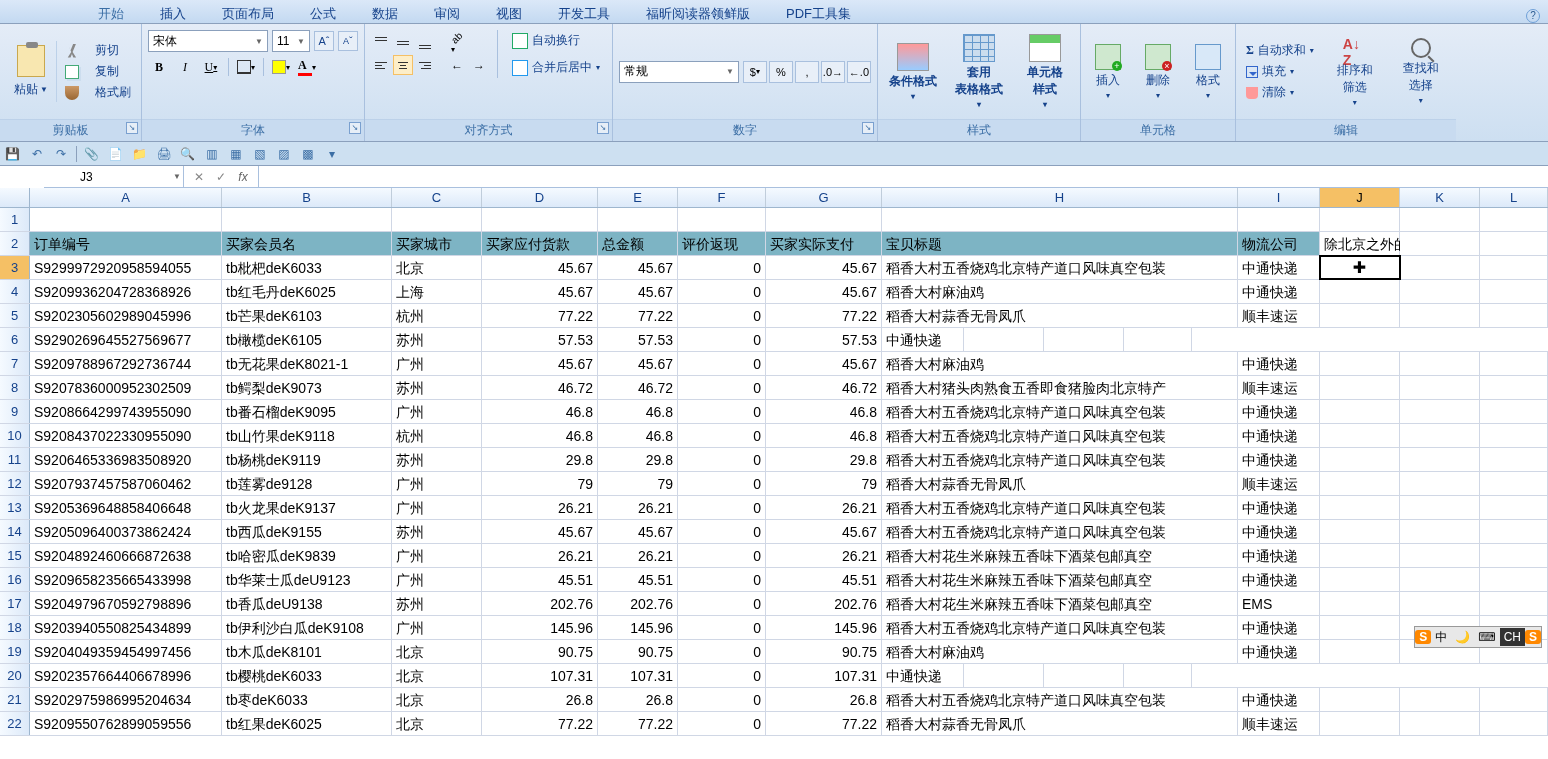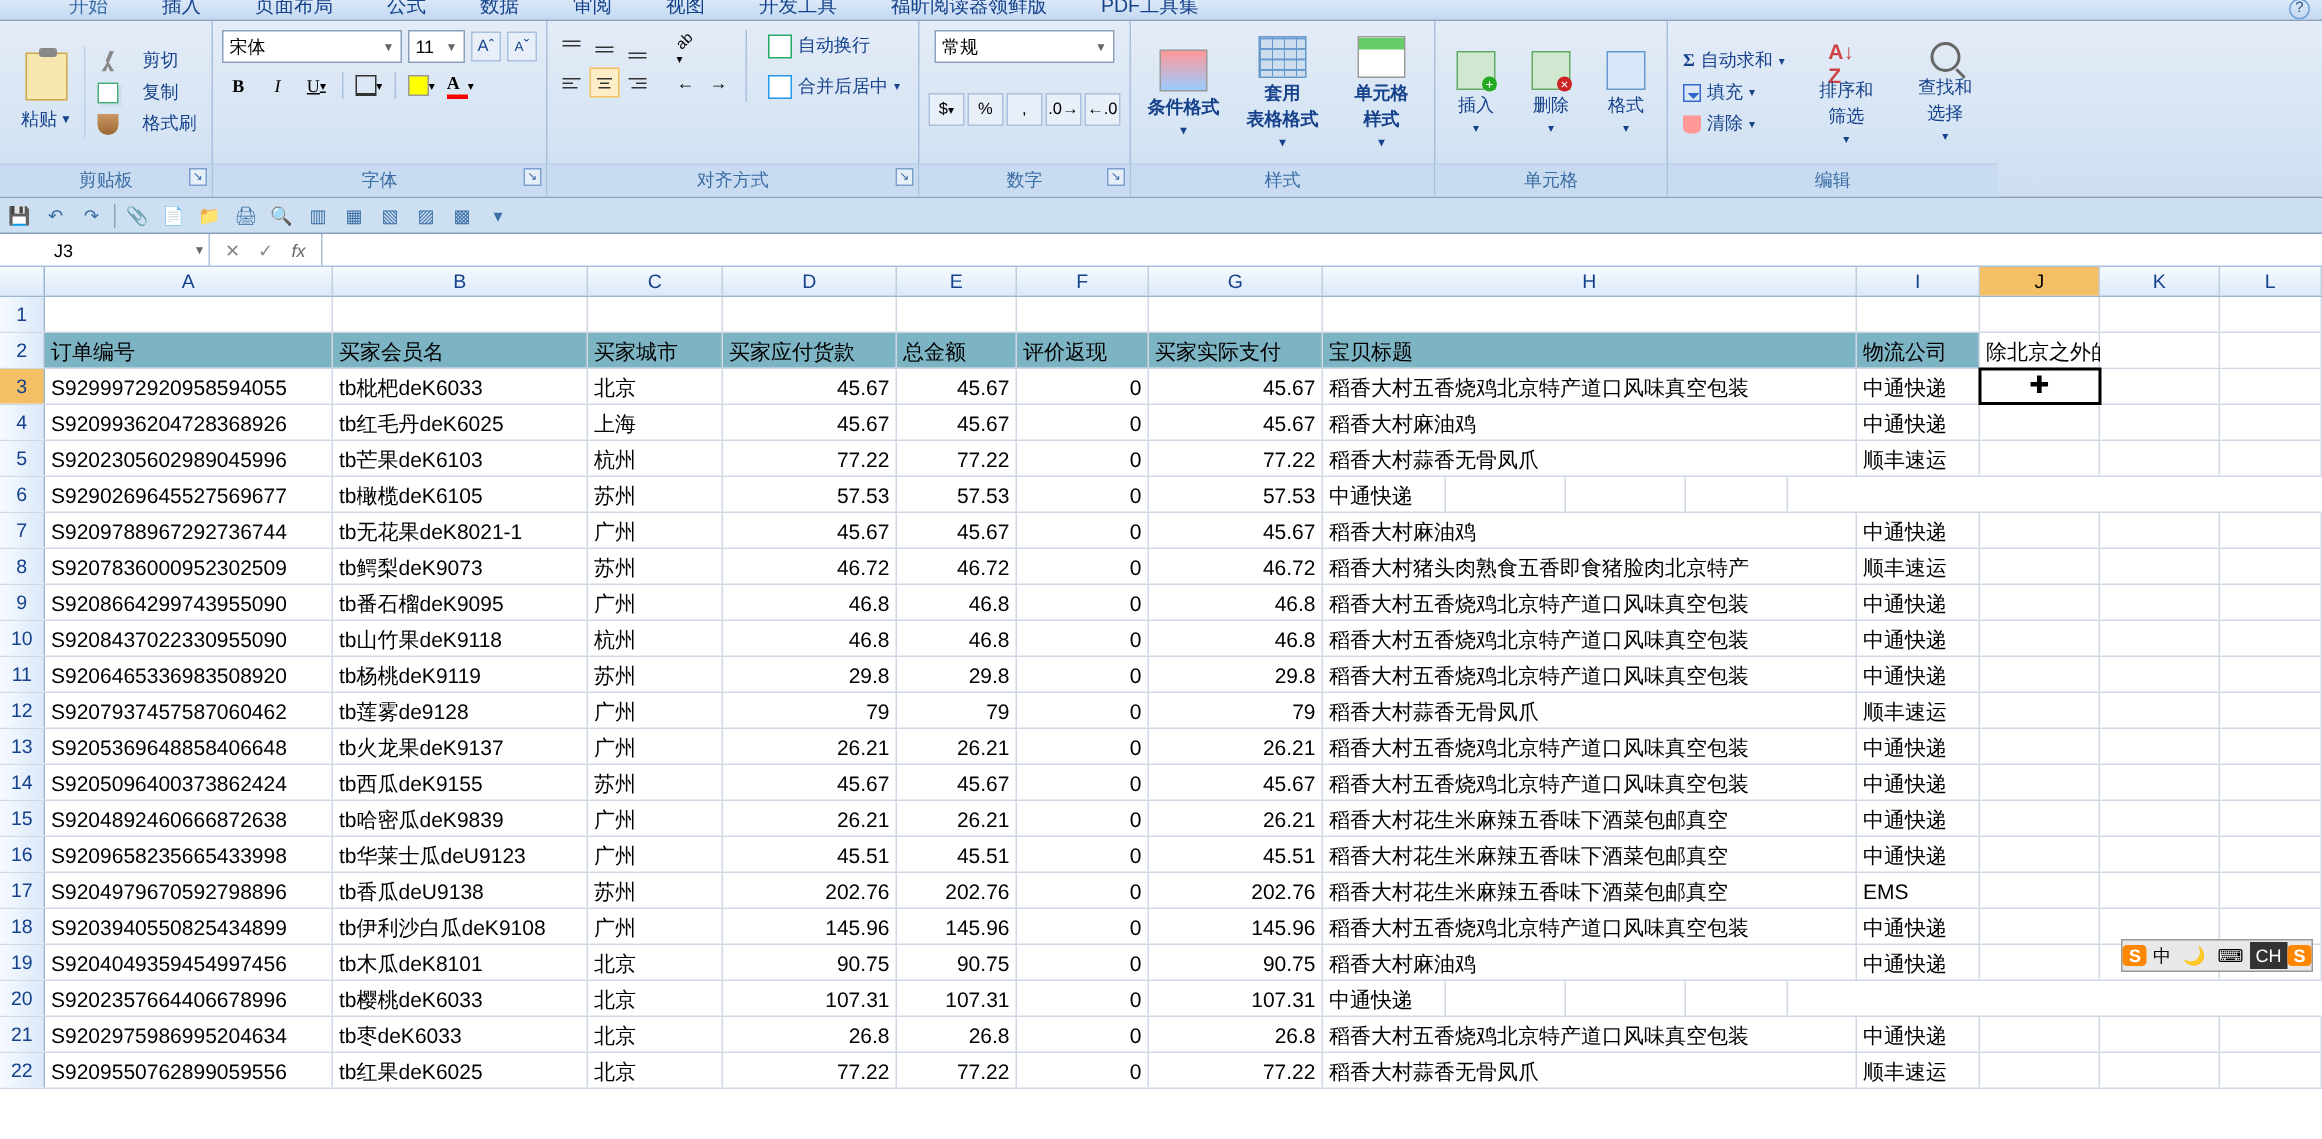--- a/index.html
+++ b/index.html
@@ -1,19 +1,19 @@
 <!DOCTYPE html>
 <html><head>
 <meta charset="utf-8">
 <style>
 * { box-sizing: border-box; margin: 0; padding: 0; }
 body { font-family: "Microsoft YaHei", SimSun, Arial, sans-serif; font-size: 12px; background: #fff; overflow: hidden; }
 
 
-.tabs { background: linear-gradient(#dbe8f8, #c3d9f1); height: 14px; display: flex; align-items: flex-end; padding-left: 40px; border-bottom: 1px solid #8ba0bc; gap: 24px; color: #15428b; font-size: 13px; overflow: hidden; }
+.tabs { background: linear-gradient(#dbe8f8, #c3d9f1); height: 24px; display: flex; align-items: flex-end; padding-left: 92px; border-bottom: 1px solid #8ba0bc; gap: 24px; color: #15428b; font-size: 13px; overflow: hidden; }
 .tabs .tab { padding: 0 6px; cursor: pointer; }
 .tabs .tab.active { color: #3b6ea5; }
 .tabs .help-icon { margin-left: auto; margin-right: 8px; color: #2a5b92; border: 1px solid #6fa0d8; border-radius: 50%; width: 14px; height: 14px; text-align: center; font-size: 10px; line-height: 12px; }
 
 
 .ribbon { background: linear-gradient(#e4ecf7, #cddff1); height: 118px; display: flex; border-bottom: 1px solid #8ba0bc; }
 .group { border-right: 1px solid #a9c0de; display: flex; flex-direction: column; }
 .group-body { flex: 1; display: flex; align-items: center; padding: 2px 6px; }
 .group-label { text-align: center; font-size: 12px; color: #3b6ea5; padding: 2px 0; background: #c8dbf0; border-top: 1px solid #bcd1e9; position: relative; }
 .group-label .launcher { position: absolute; right: 3px; top: 2px; width: 12px; height: 12px; border: 1px solid #7aa0cf; font-size: 8px; line-height: 10px; color: #3b6ea5; background: #e6eef7; }
@@ -55,21 +55,21 @@
 .align-line { height: 1px; background: #333; }
 .align-btn.left .l1{width:100%}.align-btn.left .l2{width:60%}.align-btn.left .l3{width:80%}
 .align-btn.center .l1{width:80%;margin:0 auto}.align-btn.center .l2{width:50%;margin:0 auto}.align-btn.center .l3{width:70%;margin:0 auto}
 .align-btn.right .l1{width:100%}.align-btn.right .l2{width:60%;margin-left:auto}.align-btn.right .l3{width:80%;margin-left:auto}
 .wrap-btn, .merge-btn { display: flex; align-items: center; gap: 4px; padding: 2px 6px; color: #15428b; cursor: pointer; }
 .wrap-ico { width: 16px; height: 16px; border: 1px solid #2a6; background: #fff; }
 .merge-ico { width: 16px; height: 16px; border: 1px solid #29e; background: #fff; }
 .sep-v { width: 1px; background: #a9c0de; margin: 0 6px; align-self: stretch; }
 
 
-.num-body { flex-direction: column; gap: 20px; padding: 6px; }
+.num-body { flex-direction: row; gap: 4px; padding: 6px; }
 .num-select { width: 120px; }
 .num-row { display: flex; gap: 2px; }
 .num-btn { width: 24px; height: 22px; border: 1px solid #a9c0de; background: #e8eff8; display: flex; align-items: center; justify-content: center; font-size: 11px; cursor: pointer; }
 
 
 .styles-body { gap: 8px; padding: 6px; font-weight: bold; }
 .style-big { display: flex; flex-direction: column; align-items: center; gap: 2px; cursor: pointer; color: #15428b; width: 58px; }
 .style-ico { width: 32px; height: 28px; }
 .cond-ico { background: linear-gradient(#f99,#9cf); border: 1px solid #999; }
 .table-ico { background: #cde; border: 1px solid #69c; background-image: linear-gradient(#69c 1px,transparent 1px),linear-gradient(90deg,#69c 1px,transparent 1px); background-size: 8px 7px; }
@@ -94,21 +94,21 @@
 .sort-ico { width: 24px; height: 24px; color: #c44; font-weight: bold; font-size: 14px; }
 .find-ico { width: 20px; height: 20px; border: 2px solid #666; border-radius: 50%; position: relative; }
 .find-ico::after { content: ''; position: absolute; width: 8px; height: 2px; background: #666; bottom: -4px; right: -6px; transform: rotate(45deg); }
 
 
 .qat { background: #cde0f1; height: 24px; display: flex; align-items: center; padding: 0 4px; gap: 6px; border-bottom: 1px solid #8ba0bc; }
 .qat-btn { width: 18px; height: 18px; display: flex; align-items: center; justify-content: center; cursor: pointer; color: #3b6ea5; font-size: 12px; }
 .qat-sep { width: 1px; height: 16px; background: #8ba0bc; }
 
 
-.formula-bar { display: flex; height: 22px; border-bottom: 1px solid #a9c0de; background: #fff; align-items: stretch; }
+.formula-bar { display: flex; height: 22px; border-bottom: 1px solid #a9c0de; background: #fff; align-items: stretch; margin-left: 44px; }
 .name-box { width: 110px; border-right: 1px solid #a9c0de; display: flex; align-items: center; padding: 0 6px; position: relative; margin-left: 30px; }
 .name-box .dd { position: absolute; right: 2px; font-size: 8px; color: #666; }
 .fx-btns { display: flex; align-items: center; gap: 4px; padding: 0 6px; border-right: 1px solid #a9c0de; }
 .fx-btn { width: 18px; color: #888; text-align: center; cursor: pointer; }
 .fx-label { font-style: italic; color: #666; }
 .formula-input { flex: 1; padding: 0 4px; }
 
 
 .sheet { position: relative; }
 .col-headers { display: flex; background: linear-gradient(#f5faff,#dce9f9); border-bottom: 1px solid #9eb6ce; height: 20px; }

